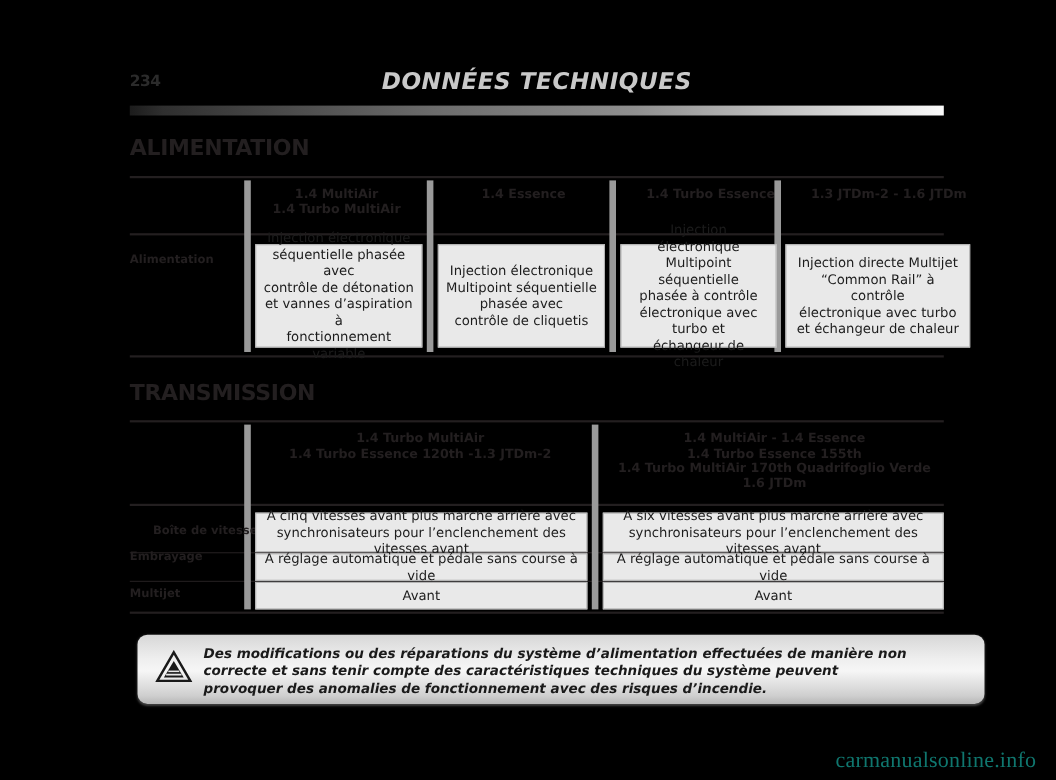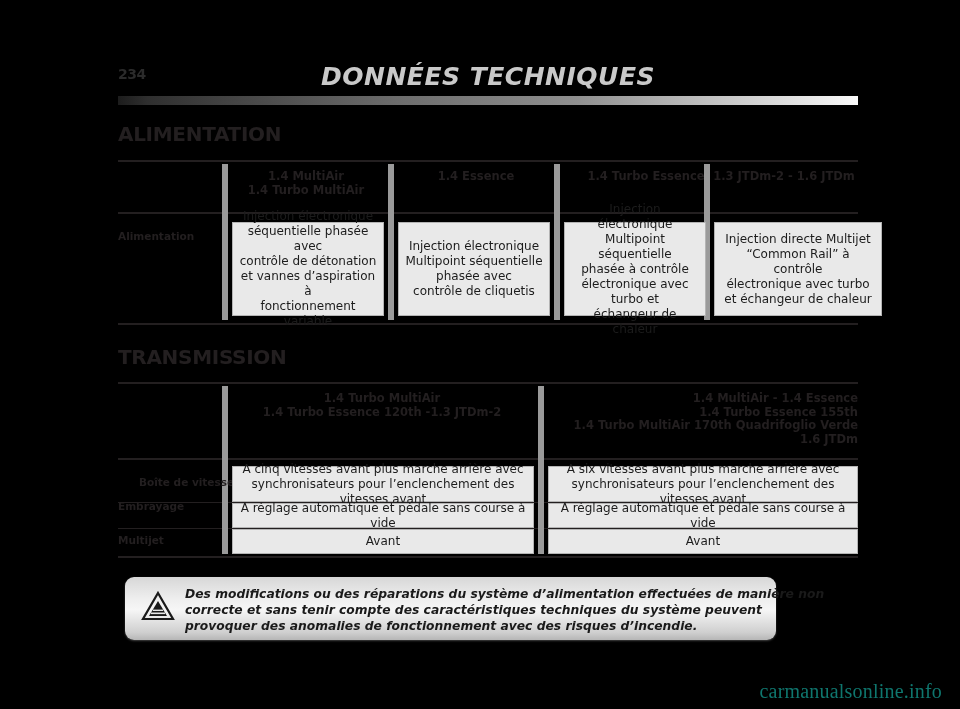--- a/index.html
+++ b/index.html
@@ -39,21 +39,21 @@
     color: #2b2b2b;
     letter-spacing: -0.5px;
     font-family: "DejaVu Sans", sans-serif;
   }
   .header-title {
     position: absolute;
     left: 0;
     top: 0;
     width: 740px;
     text-align: center;
-    font-size: 25px;
+    font-size: 21px;
     font-weight: bold;
     font-style: italic;
     color: #c9c9c9;
     letter-spacing: 0.5px;
     font-family: "DejaVu Sans", sans-serif;
   }
   .header-rule {
     position: absolute;
     left: 118px;
     top: 96px;
@@ -118,25 +118,26 @@
     position: absolute;
     width: 6px;
     background: #9a9a9a;
   }
 
   
   .warn-box {
     position: absolute;
     left: 125px;
     top: 577px;
-    width: 651px;
+    width: 751px;
     height: 63px;
     border-radius: 9px;
     background: linear-gradient(to bottom, #d7d7d7 0%, #eeeeee 34%, #f6f6f6 52%, #cfcfcf 88%, #b6b6b6 100%);
     box-shadow: 0 1px 2px rgba(255,255,255,0.25);
+    padding-left: 19px;
   }
   .warn-icon {
     position: absolute;
     left: 16px;
     top: 14px;
     width: 34px;
     height: 30px;
   }
   .warn-text {
     position: absolute;
@@ -180,21 +181,21 @@
     <div class="rule" style="left:0; top:0; width:740px; height:2px;"></div>
 
     <div class="rule" style="left:0; top:52px; width:740px; height:2px;"></div>
 
     <div class="rule" style="left:0; top:163px; width:740px; height:2px;"></div>
 
     <div class="colhead" style="left:112px; top:10px; width:152px; white-space:pre-line;">1.4 MultiAir
 1.4 Turbo MultiAir</div>
     <div class="colhead" style="left:282px; top:10px; width:152px; white-space:pre-line;">1.4 Essence</div>
     <div class="colhead" style="left:452px; top:10px; width:152px; white-space:pre-line;text-align:center;">1.4 Turbo Essence</div>
-    <div class="colhead" style="left:592px; top:10px; width:148px; white-space:pre-line;">1.3 JTDm-2 - 1.6 JTDm</div>
+    <div class="colhead" style="left:592px; top:10px; width:148px; white-space:pre-line;padding-left:24px;">1.3 JTDm-2 - 1.6 JTDm</div>
 
     <div class="rowlabel" style="left:0px; top:70px;">Alimentation</div>
 
     <div class="vsep" style="left:104px; top:4px; width:6px; height:156px;"></div>
     <div class="vsep" style="left:270px; top:4px; width:6px; height:156px;"></div>
     <div class="vsep" style="left:436px; top:4px; width:6px; height:156px;"></div>
     <div class="vsep" style="left:586px; top:4px; width:6px; height:156px;"></div>
 
     <div class="cell" style="left:114px; top:62px; width:152px; height:94px;">
       <span>Injection électronique
@@ -232,21 +233,21 @@
 
     <div class="rule" style="left:0; top:76px; width:740px; height:2px;"></div>
 
     <div class="rule" style="left:0; top:120px; width:740px; height:1px;"></div>
     <div class="rule" style="left:0; top:146px; width:740px; height:1px;"></div>
 
     <div class="rule" style="left:0; top:174px; width:740px; height:2px;"></div>
 
     <div class="colhead" style="left:114px; top:10px; width:300px; white-space:pre-line;">1.4 Turbo MultiAir
 1.4 Turbo Essence 120th -1.3 JTDm-2</div>
-    <div class="colhead" style="left:432px; top:10px; width:308px; white-space:pre-line;text-align:right;">1.4 MultiAir - 1.4 Essence
+    <div class="colhead" style="left:432px; top:10px; width:308px; white-space:pre-line;">1.4 MultiAir - 1.4 Essence
 1.4 Turbo Essence 155th
 1.4 Turbo MultiAir 170th Quadrifoglio Verde
 1.6 JTDm</div>
 
     <div class="vsep" style="left:104px; top:4px; width:6px; height:168px;"></div>
     <div class="vsep" style="left:420px; top:4px; width:6px; height:168px;"></div>
 
     <div class="rowlabel" style="left:0px; top:94px;margin-left:21px;">Boîte de vitesses</div>
     <div class="rowlabel" style="left:0px; top:118px;text-align:center;">Embrayage</div>
     <div class="rowlabel" style="left:0px; top:152px;">Multijet</div>

